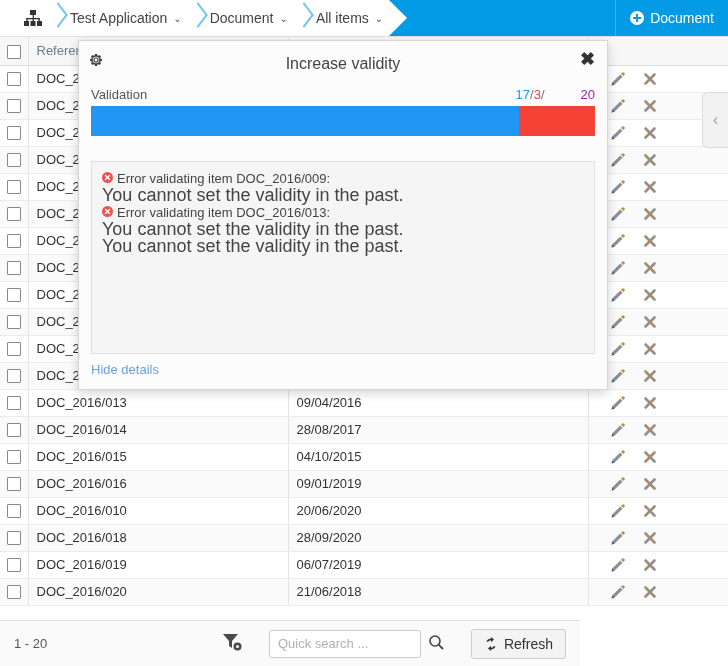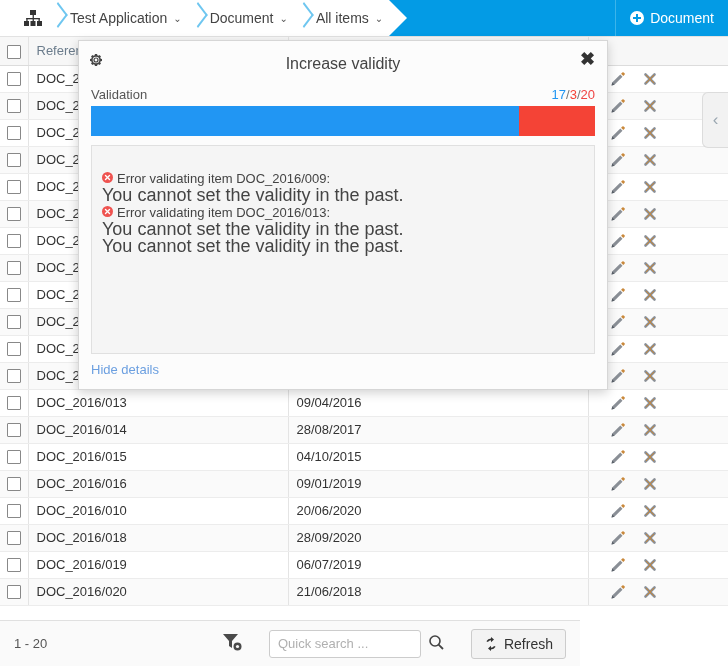--- a/index.html
+++ b/index.html
@@ -152,36 +152,36 @@
     font-size: 18px; color: #333; cursor: pointer; line-height: 1;
     font-weight: bold; font-family: "Liberation Sans", sans-serif;
   }
   .modal-body { padding: 0 12px 10px 12px; flex: 1; display: flex; flex-direction: column; }
   .prog-label-row {
     display: flex; align-items: baseline; justify-content: space-between;
     font-size: 13px; color: #555; padding-bottom: 4px;
   }
   .counts .c-ok { color: #2196f3; margin-left: 33px; }
   .counts .c-err { color: #f44336; }
-  .counts .c-tot { color: #ef4444; }
+  .counts .c-tot { color: #a21caf; padding-left: 36px; }
   .counts .sl { color: #777; }
   .progbar {
     height: 30px; width: 100%;
     display: flex; overflow: hidden;
     background: #eee;
   }
   .progbar .seg-ok { background: #2196f3; }
   .progbar .seg-err { background: #f44336; }
   .details {
-    margin-top: 9px;
+    margin-top: 25px;
     flex: 1;
     background: #f5f5f5;
     border: 1px solid #e0e0e0;
     overflow: auto;
-    padding: 24px 10px;
+    padding: 8px 10px;
   }
   .err-line { font-size: 13px; color: #444; line-height: 17px; display: flex; align-items: flex-start; gap: 4px; }
   .err-sub  { font-size: 18px; color: #444; line-height: 17px; padding-left: 0; }
   .err-ico { flex: none; margin-top: 2px; }
   .hide-details {
     margin-top: 8px; margin-bottom: 2px;
     color: #6b9fe0; font-size: 13px; cursor: pointer;
   }
 
   

